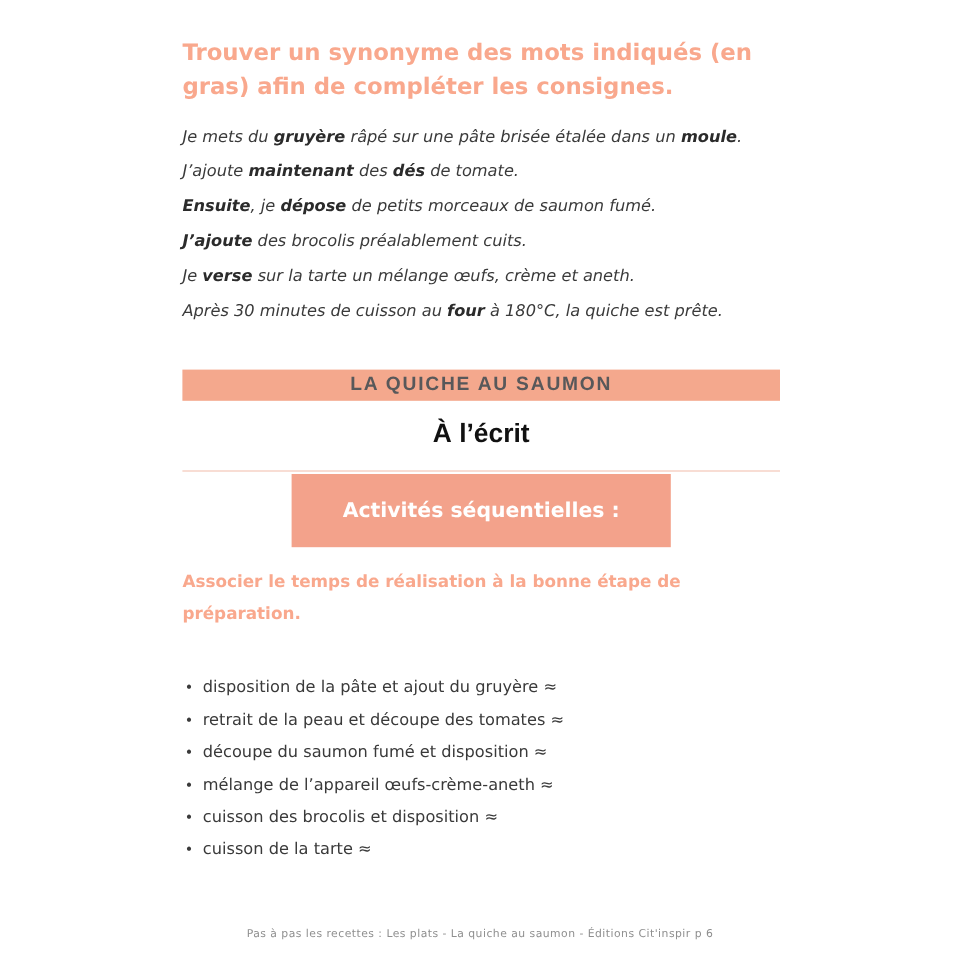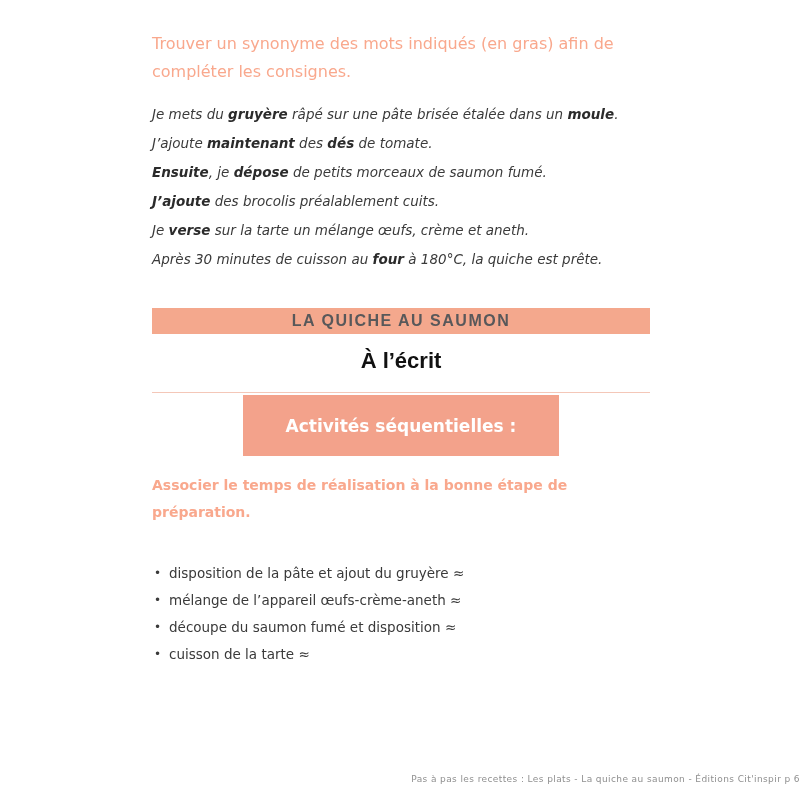--- a/index.html
+++ b/index.html
@@ -17,22 +17,22 @@
     overflow: hidden;
   }
   .content {
     position: absolute;
     left: 152px;
     top: 0;
     width: 498px;
   }
   .accent-heading {
     margin: 30px 0 0 0;
-    font-size: 16px;
-    font-weight: normal;
+    font-size: 19px;
+    font-weight: bold;
     line-height: 28px;
     color: #f9a88d;
   }
   .sentences {
     margin-top: 19px;
     font-style: italic;
   }
   .sentence {
     margin: 0 0 11px 0;
     font-size: 13.5px;
@@ -116,21 +116,21 @@
     left: 2px;
     top: 0;
     font-size: 12px;
     color: #3a3a3a;
   }
   .footer {
     position: absolute;
     left: 0;
     bottom: 16px;
     width: 100%;
-    text-align: right;
+    text-align: center;
     font-size: 9px;
     letter-spacing: 0.4px;
     color: #8f8f8f;
   }
 </style>
 </head>
 <body>
 
 <div class="page">
   <div class="content">
@@ -156,21 +156,23 @@
 
     <div class="activity-box">
       <span>Activités séquentielles :</span>
     </div>
 
     <h3 class="exercise-heading">Associer le temps de réalisation à la bonne étape de préparation.</h3>
 
 
     <ul class="bullets">
         <li>disposition de la pâte et ajout du gruyère ≈</li>
+        <li>retrait de la peau et découpe des tomates ≈</li>
+        <li>découpe du saumon fumé et disposition ≈</li>
         <li>mélange de l’appareil œufs-crème-aneth ≈</li>
-        <li>découpe du saumon fumé et disposition ≈</li>
+        <li>cuisson des brocolis et disposition ≈</li>
         <li>cuisson de la tarte ≈</li>
       </ul>
 
   </div>
 
   <div class="footer">Pas à pas les recettes : Les plats - La quiche au saumon - Éditions Cit'inspir p 6</div>
 </div>
 
 </body></html>

